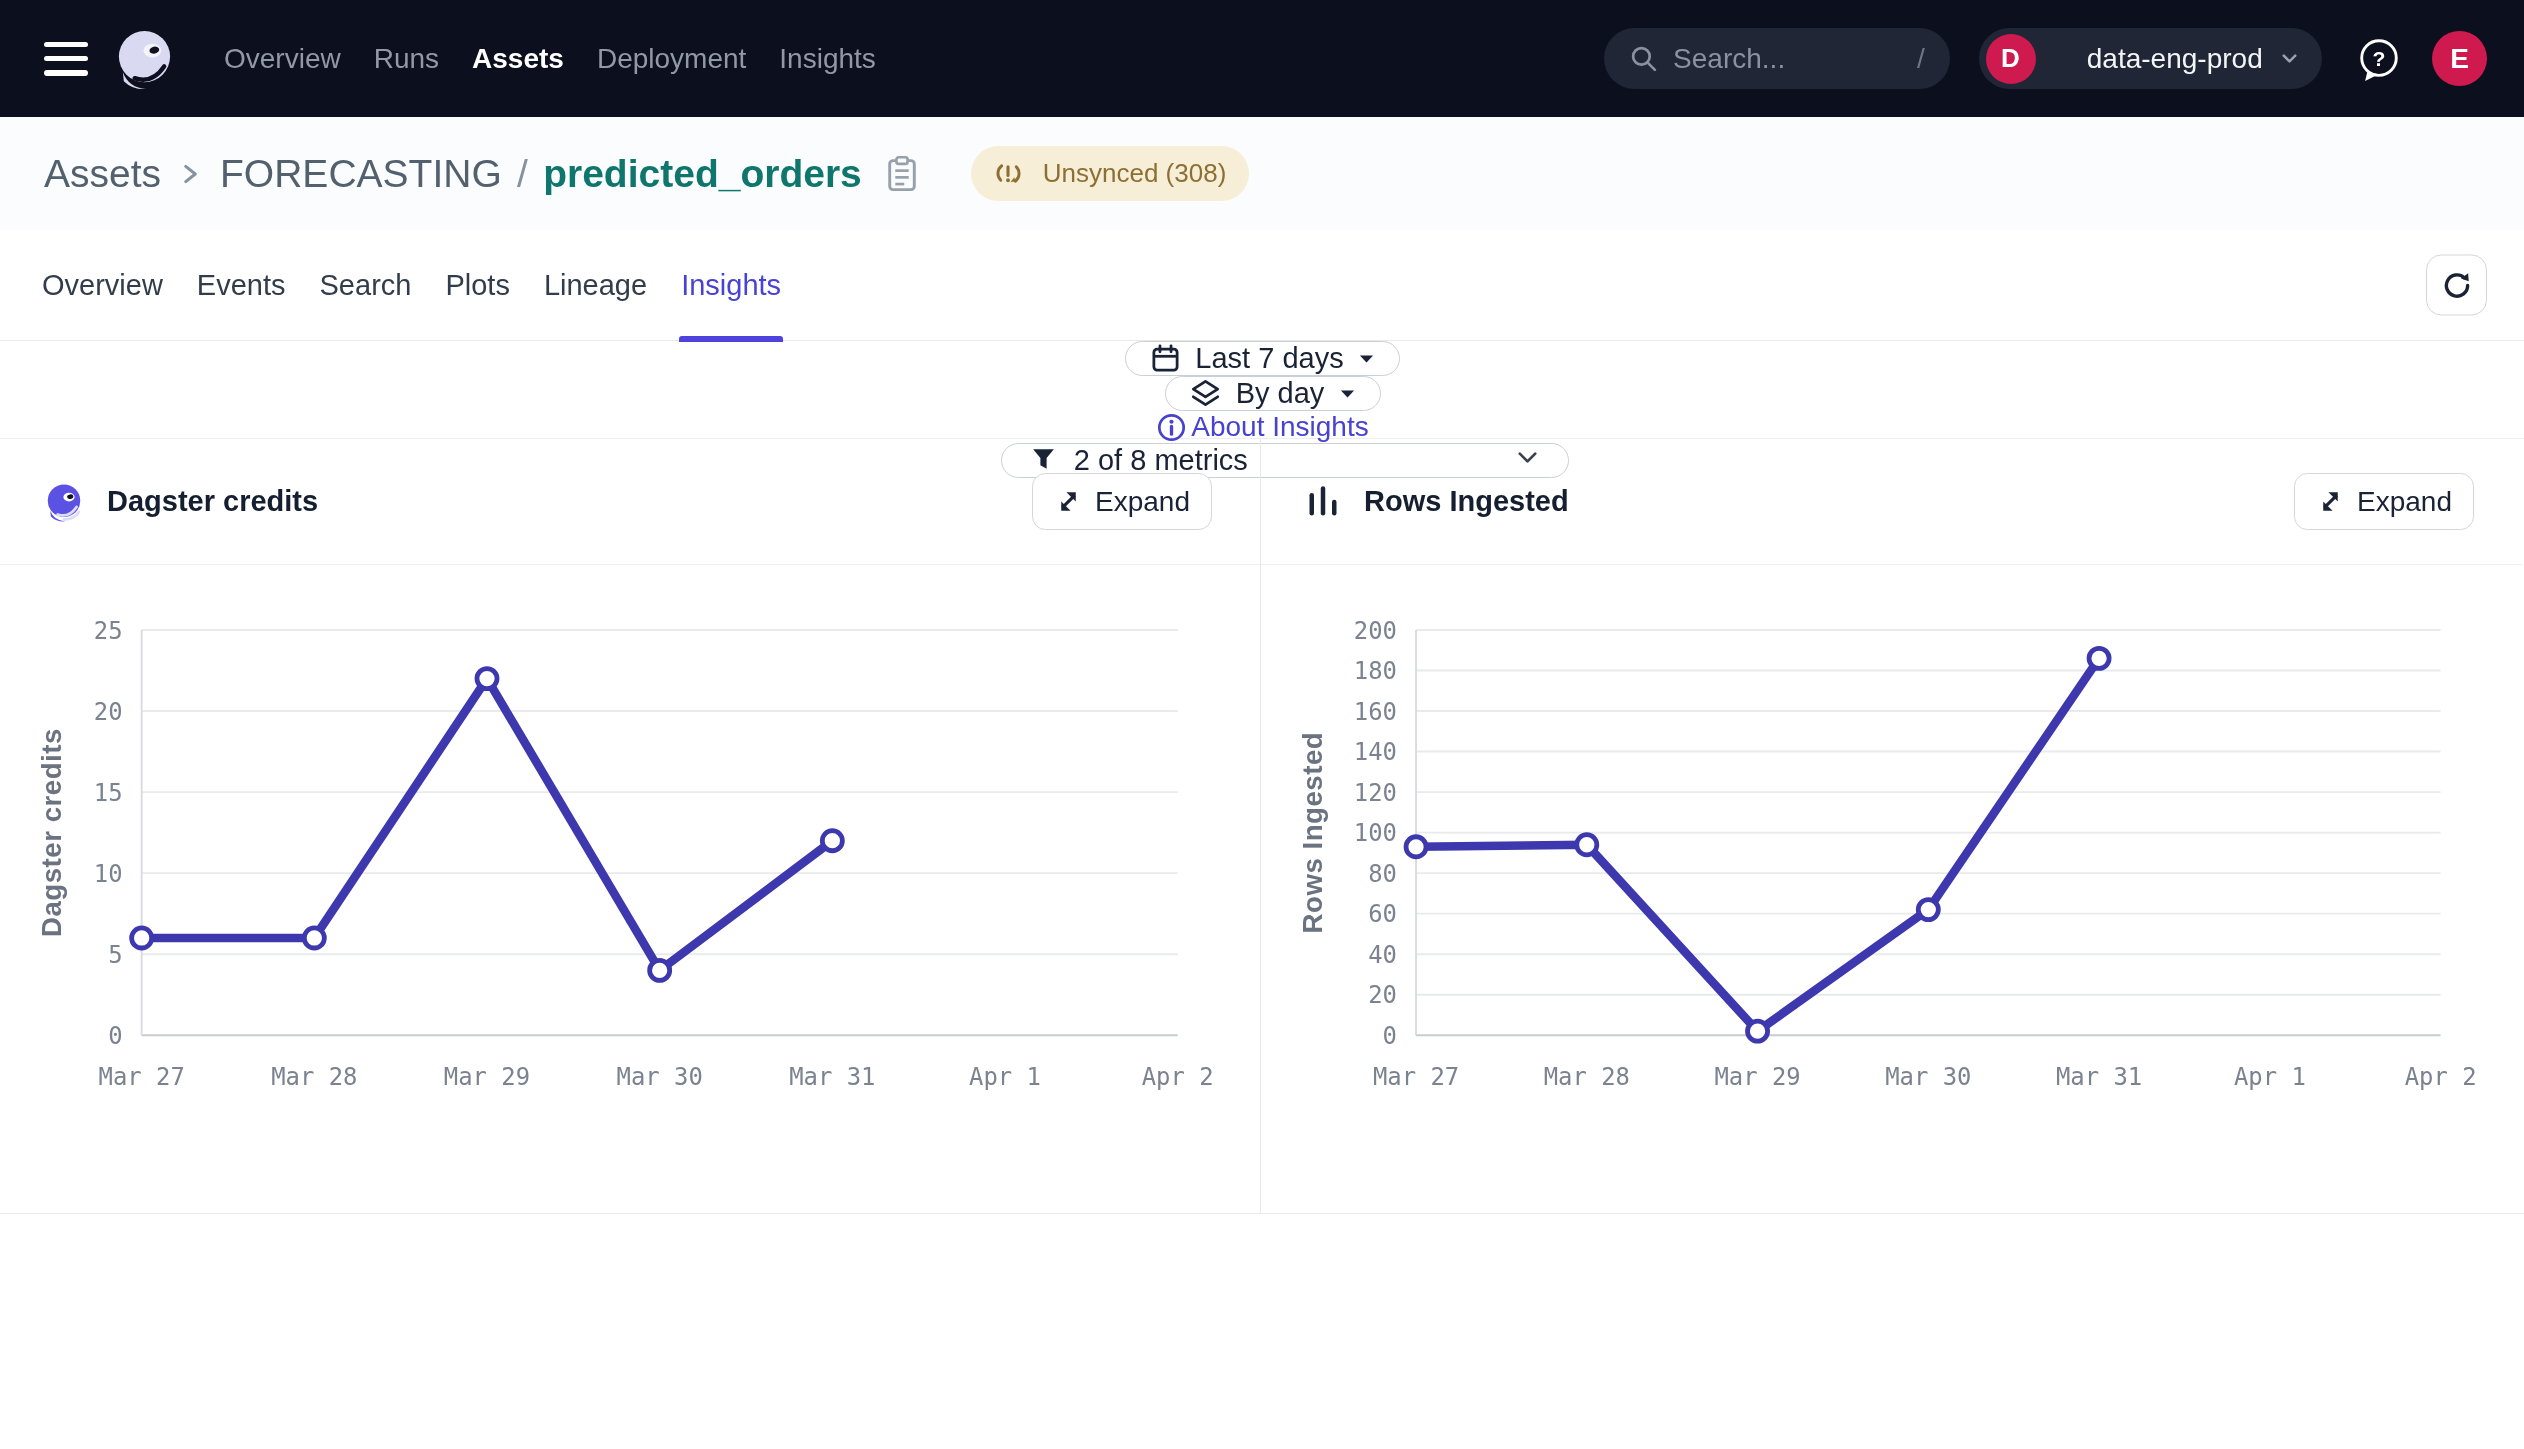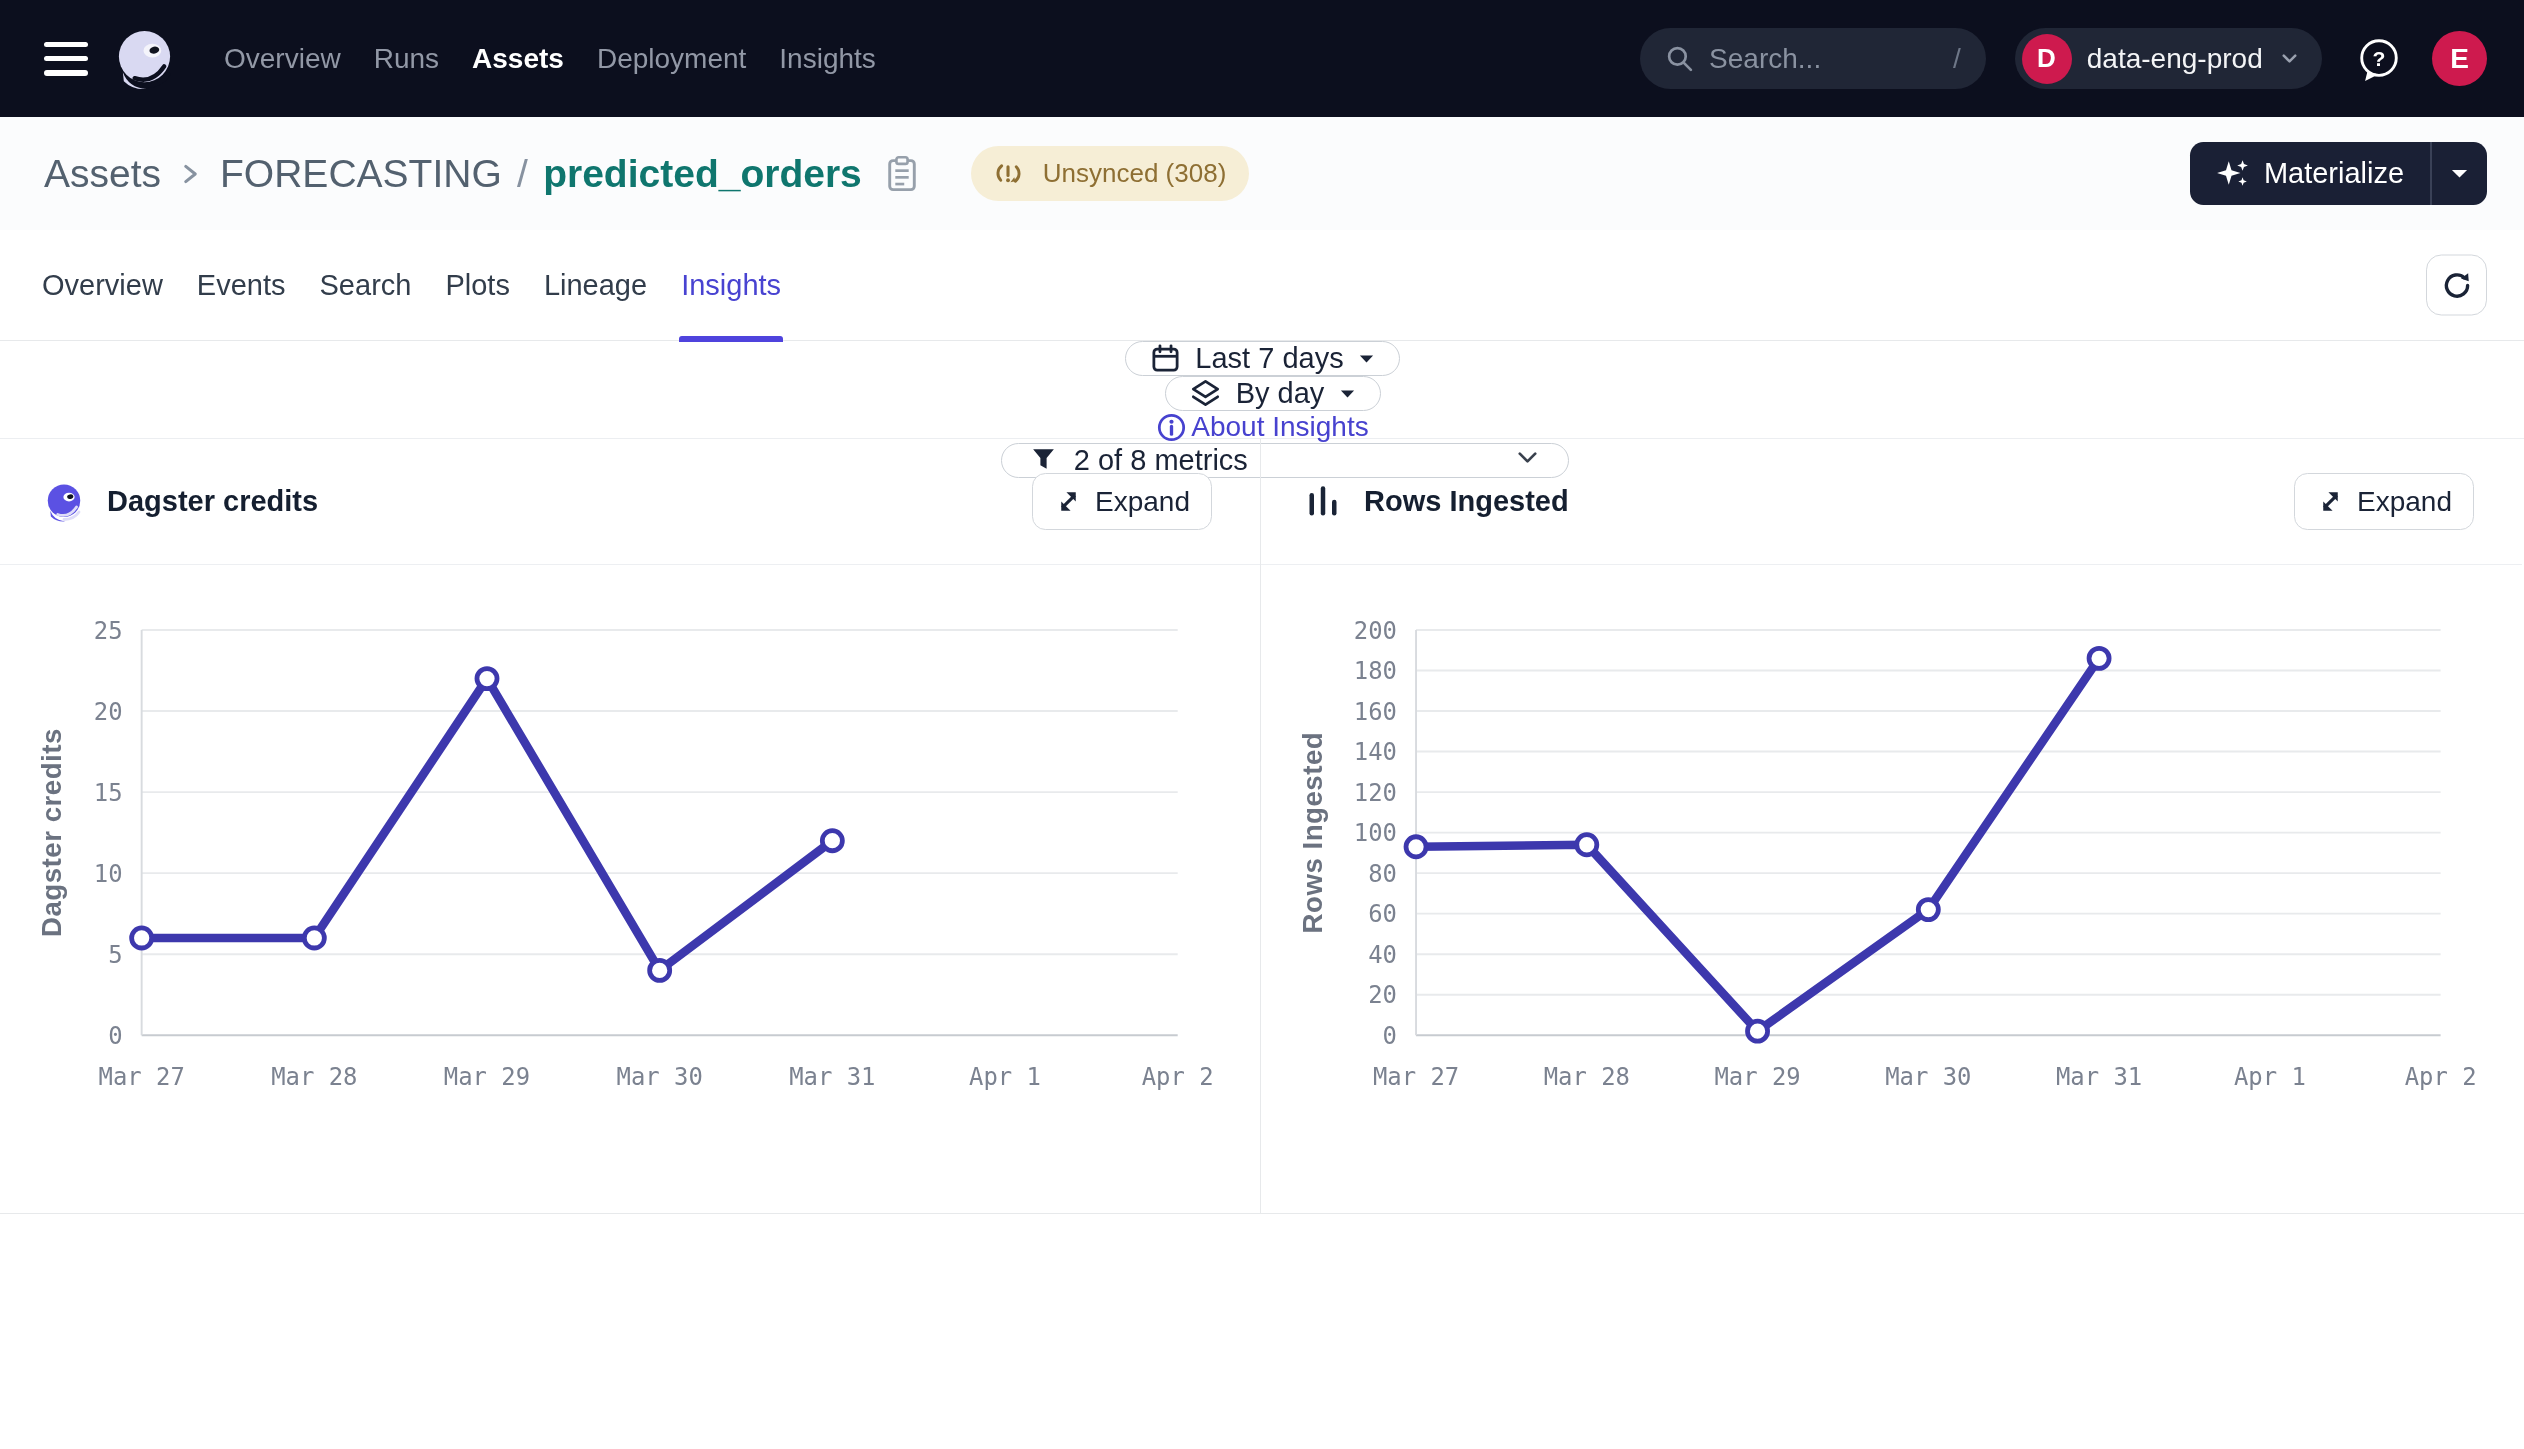--- a/index.html
+++ b/index.html
@@ -20,21 +20,21 @@
   .search-pill { width: 346px; height: 61px; background: #202636; border-radius: 31px;
                  display: flex; align-items: center; padding: 8px 25px; gap: 15.3px; }
   .search-pill input { flex: 1; background: transparent; border: none; outline: none;
                        font-size: 28px; color: #D5D9E0; font-family: inherit; min-width: 0; }
   .search-pill input::placeholder { color: #8A92A1; }
   .search-slash { color: #6E7788; font-size: 28px; }
   .env-pill { margin-left: 29px; height: 61px; background: #202636; border-radius: 31px;
               display: flex; align-items: center; gap: 15.3px; padding: 0 21px 0 6.7px; cursor: pointer; }
   .d-badge { width: 50px; height: 50px; border-radius: 50%; background: #CE1A4E; color: #fff;
              font-size: 26px; font-weight: bold; display: flex; align-items: center; justify-content: center; }
-  .env-name { color: #F3F4F6; font-size: 28px; }
+  .env-name { color: #F3F4F6; font-size: 28px; margin-left: 36px; }
   .help-btn { margin-left: 33px; cursor: pointer; display: flex; }
   .avatar { width: 55px; height: 55px; margin-left: 29px; border-radius: 50%; background: #CE1A4E;
             color: #fff; font-size: 28px; font-weight: bold; display: flex; align-items: center;
             justify-content: center; cursor: pointer; }
 
   
   .crumb-row { height: 113px; background: #FBFCFD; display: flex; align-items: center;
                padding: 0 38px 0 44px; }
   .crumb { font-size: 39px; color: #53616F; cursor: pointer; }
   .crumb-sep { margin: 0 17px; display: flex; }
@@ -167,36 +167,20 @@
     <svg width="29" height="29" viewBox="0 0 30 30">
       <path d="M7 22 A10 10 0 0 1 8 7" fill="none" stroke="#8E6F33" stroke-width="3" stroke-linecap="round"></path>
       <path d="M23 8 A10 10 0 0 1 22 23" fill="none" stroke="#8E6F33" stroke-width="3" stroke-linecap="round"></path>
       <path d="M22 23 l-5 1 l4 -5 Z" fill="#8E6F33"></path>
       <line x1="14.5" y1="8" x2="14.5" y2="17" stroke="#8E6F33" stroke-width="3.2" stroke-linecap="round"></line>
       <circle cx="14.5" cy="22" r="2" fill="#8E6F33"></circle>
     </svg>
     <span>Unsynced (308)</span>
   </span>
   <div class="flex1"></div>
-  <div class="mat-split">
-    <div class="mat-main">
-      <svg width="34" height="34" viewBox="0 0 32 32">
-        <path d="M12 4 L14.6 12.4 L23 15 L14.6 17.6 L12 26 L9.4 17.6 L1 15 L9.4 12.4 Z" fill="#fff"></path>
-        <path d="M25 3 L26.3 6.7 L30 8 L26.3 9.3 L25 13 L23.7 9.3 L20 8 L23.7 6.7 Z" fill="#fff"></path>
-        <path d="M25 19 L26 21.8 L29 23 L26 24.2 L25 27 L24 24.2 L21 23 L24 21.8 Z" fill="#fff"></path>
-      </svg>
-      <span>Materialize</span>
-    </div>
-    <div class="mat-div"></div>
-    <div class="mat-caret">
-      <svg width="19" height="13.4" viewBox="0 0 20 14">
-        <path d="M2 3 L10 11 L18 3 Z" fill="#fff"></path>
-      </svg>
-    </div>
-  </div>
 </div>
 
 <div class="tabs-row">
   <div class="tab">Overview</div>
   <div class="tab">Events</div>
   <div class="tab">Search</div>
   <div class="tab">Plots</div>
   <div class="tab">Lineage</div>
   <div class="tab active">Insights</div>
   <div class="refresh-btn">

